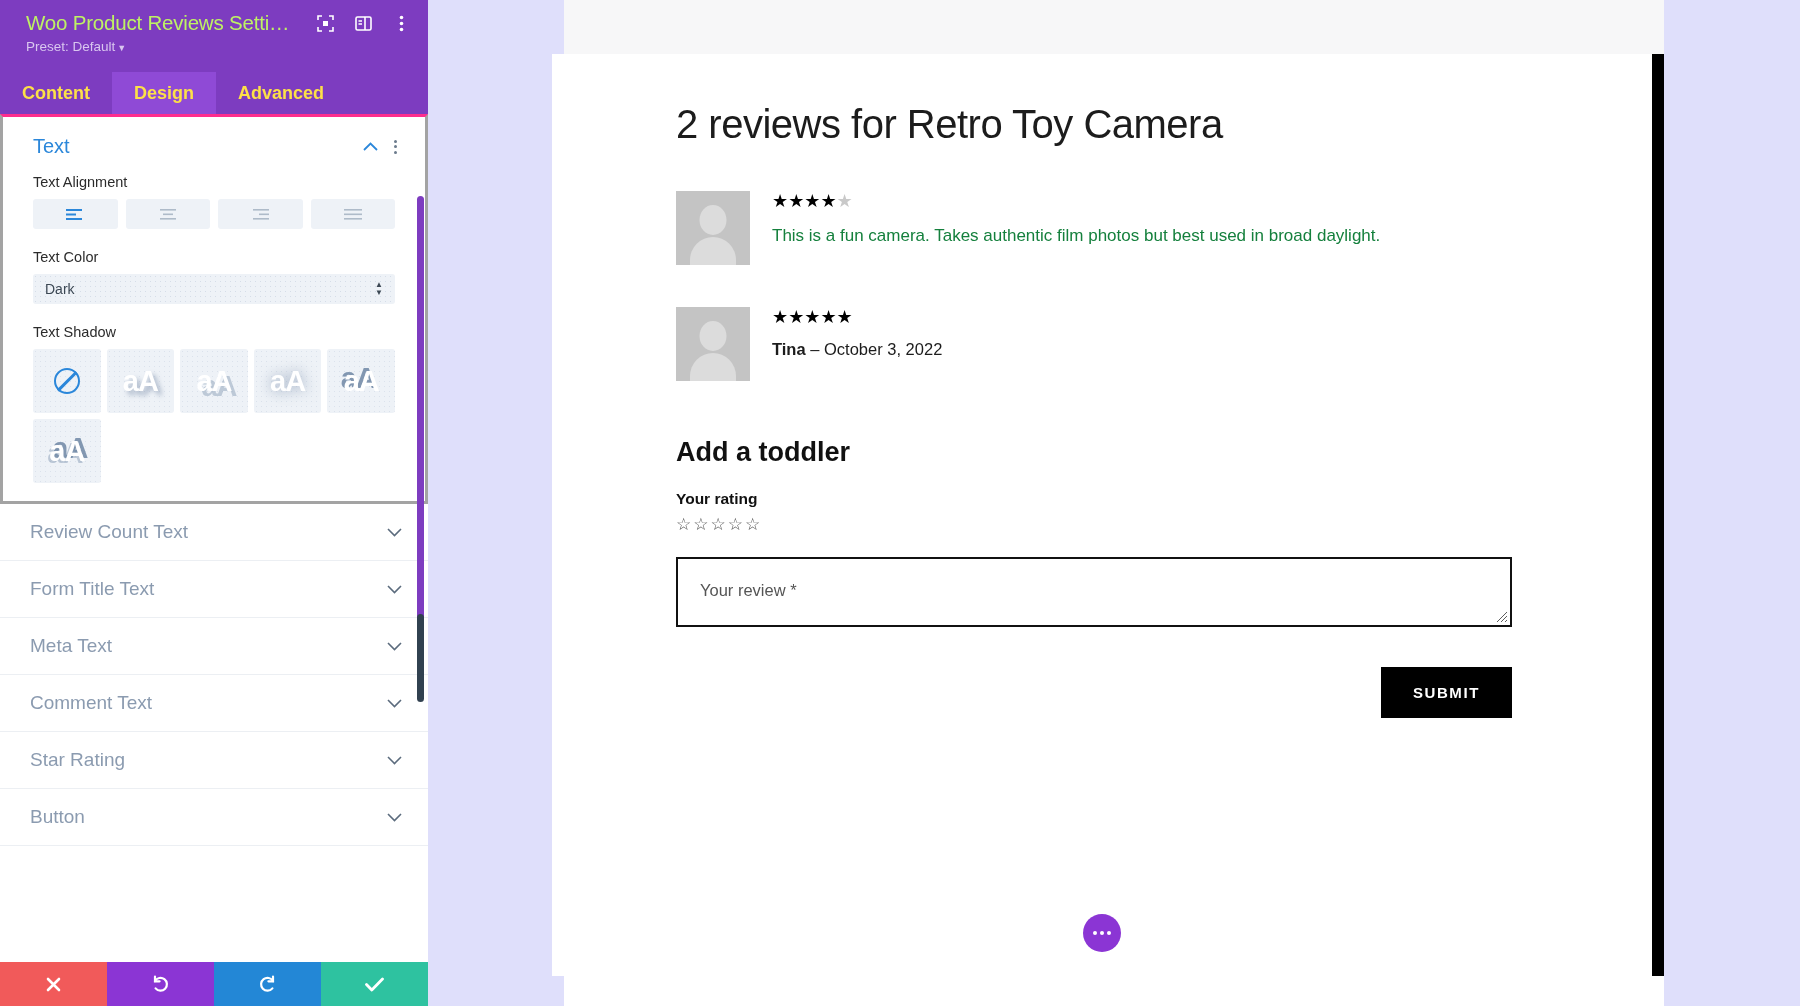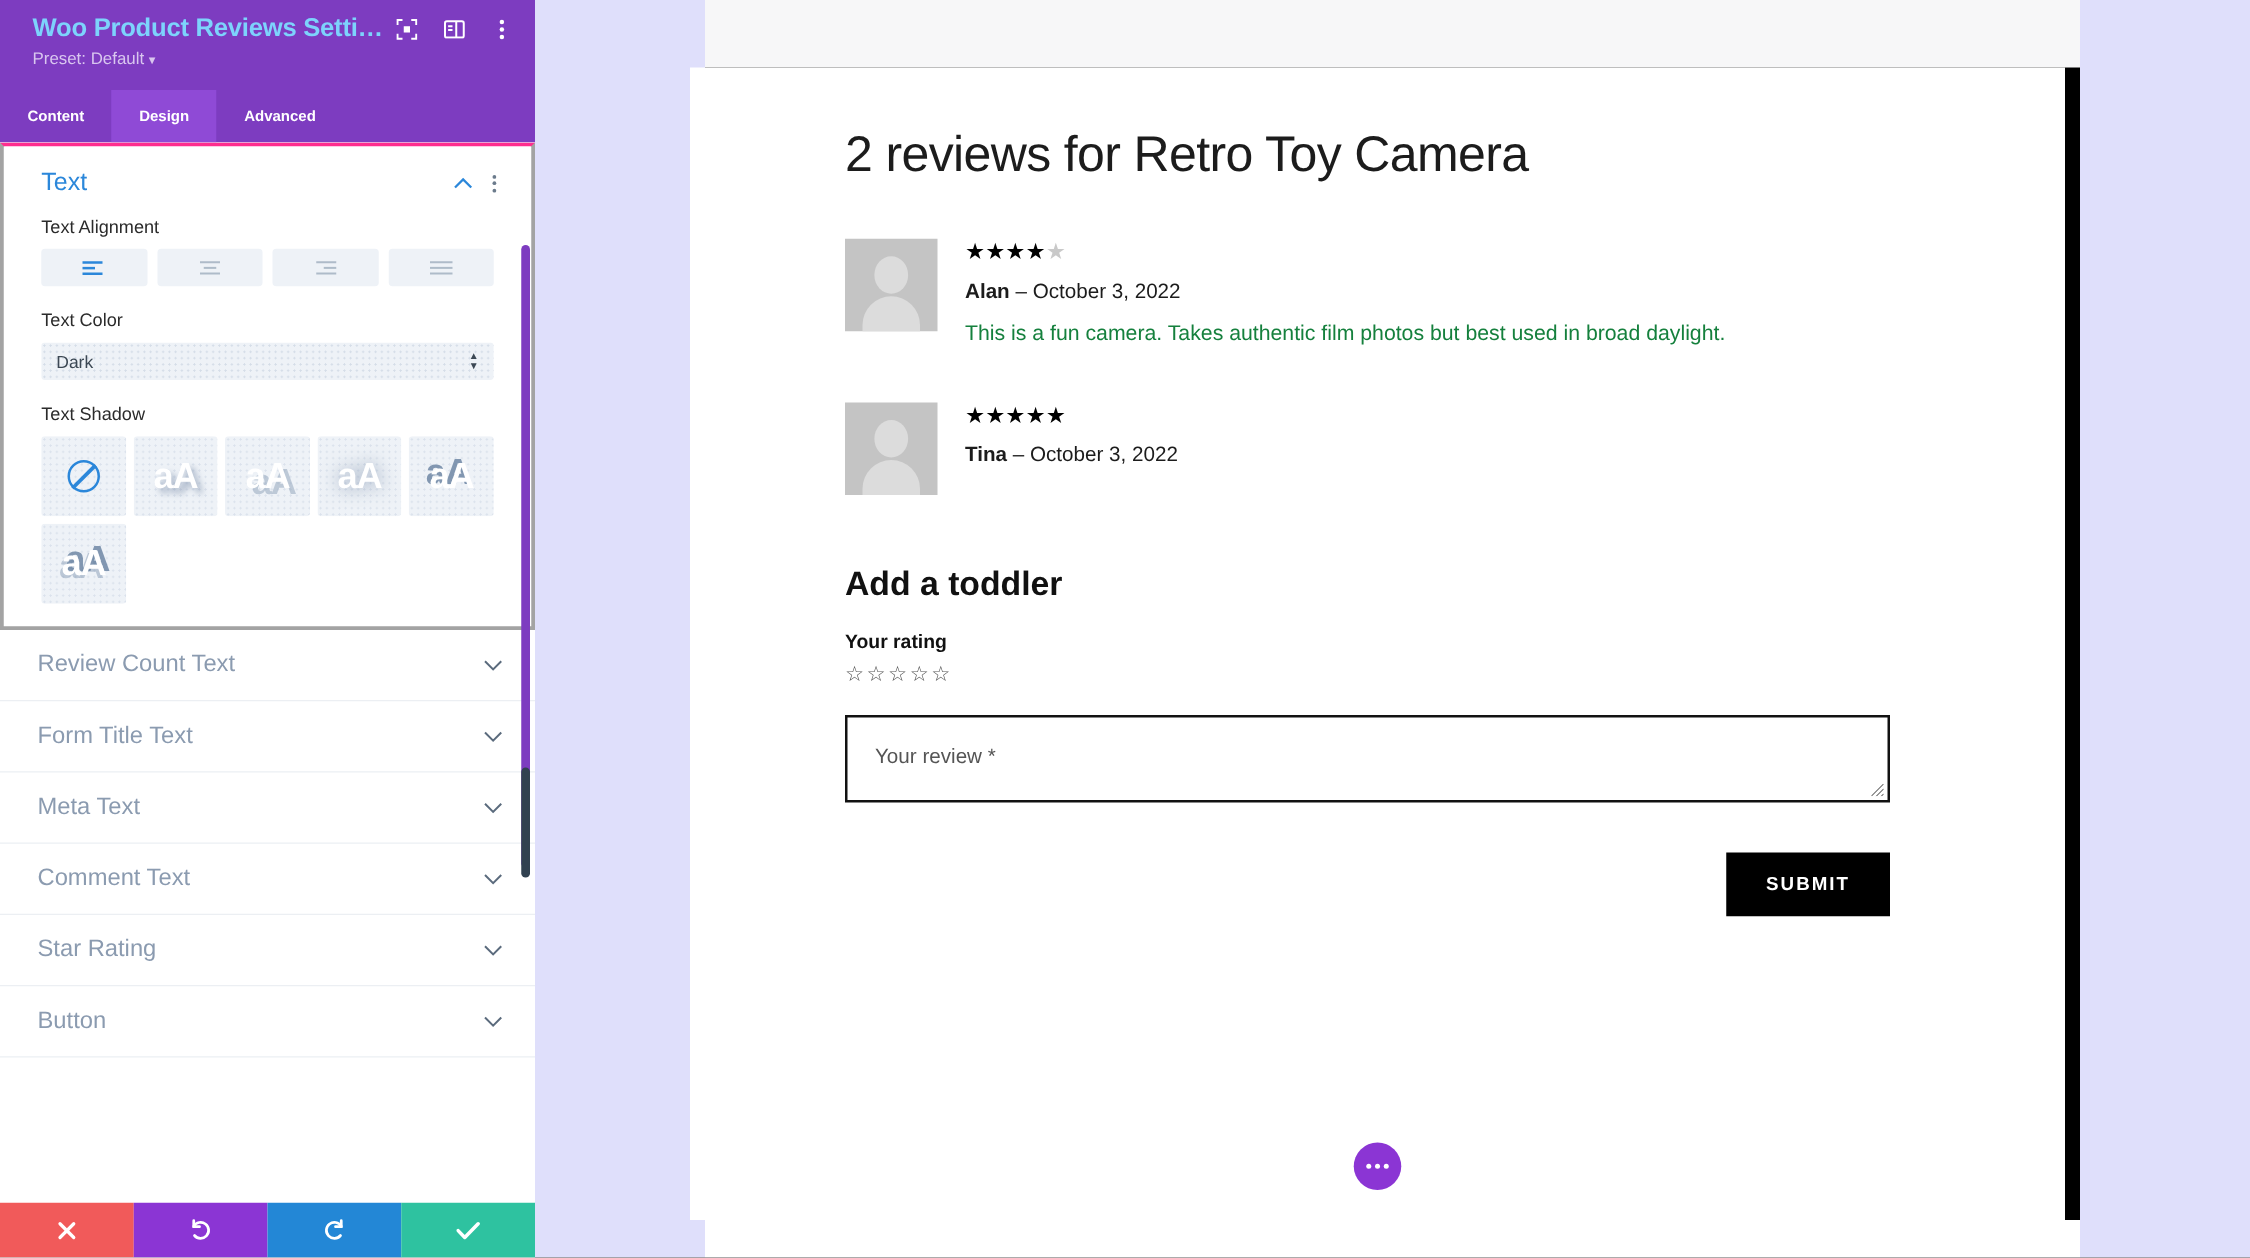--- a/index.html
+++ b/index.html
@@ -15,32 +15,32 @@
   .panel {
     position: absolute; left: 0; top: 0; width: 428px; height: 1006px;
     background: #ffffff; display: flex; flex-direction: column; z-index: 10;
   }
   .panel-header {
     background: #7d3cc0; padding: 10px 18px 12px 26px; position: relative;
     height: 72px;
   }
   .ph-row { display: flex; align-items: flex-start; }
   .ph-title {
-    color: #7dd3fc; font-size: 20.5px; font-weight: 700; letter-spacing: -0.2px;
+    color: #bef264; font-size: 20.5px; font-weight: 400; letter-spacing: -0.2px;
     white-space: nowrap; line-height: 26px;
   }
   .ph-icons { margin-left: auto; display: flex; align-items: center; gap: 20px; padding-top: 4px; }
   .ph-icon { width: 18px; height: 18px; display:flex; align-items:center; justify-content:center; color:#fff; cursor:pointer; }
   .ph-preset { color: #d9c6ef; font-size: 13.5px; margin-top: 3px; }
   .ph-preset .caret { font-size: 9px; margin-left: 2px; }
 
   .tabs { display: flex; background: #7d3cc0; height: 42px; }
   .tab {
     flex: 0 0 auto; padding: 0 22px; height: 42px; line-height: 42px;
-    color: #ffffff; font-size: 12px; font-weight: 600; cursor: pointer;
+    color: #fde047; font-size: 18px; font-weight: 600; cursor: pointer;
   }
   .tab.active { background: #8f4ad6; }
 
   .panel-body { flex: 1; overflow: hidden; position: relative; background:#fff; }
 
   .hl-box {
     border: 3px solid #a3a3a3; border-top: 3px solid #ff2d8e;
     margin: 0; position: relative;
   }
 
@@ -189,23 +189,20 @@
 
     <div class="page">
       <div class="content">
 
         <div class="reviews-title">2 reviews for Retro Toy Camera</div>
 
         <div class="review">
           <div class="avatar"></div>
           <div class="review-body">
             <div class="stars">★★★★<span class="empty">★</span></div>
-            <div class="review-meta">
-              <b>Alan</b><span> – </span><span>October 3, 2022</span>
-            </div>
             <div class="review-text">This is a fun camera. Takes authentic film photos but best used in broad daylight.</div>
           </div>
         </div>
 
         <div class="review">
           <div class="avatar"></div>
           <div class="review-body">
             <div class="stars">★★★★★</div>
             <div class="review-meta">
               <b>Tina</b><span> – </span><span>October 3, 2022</span>

